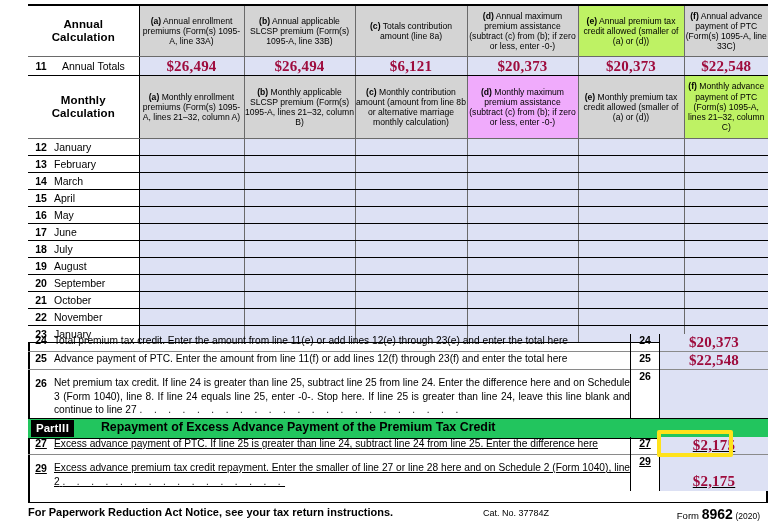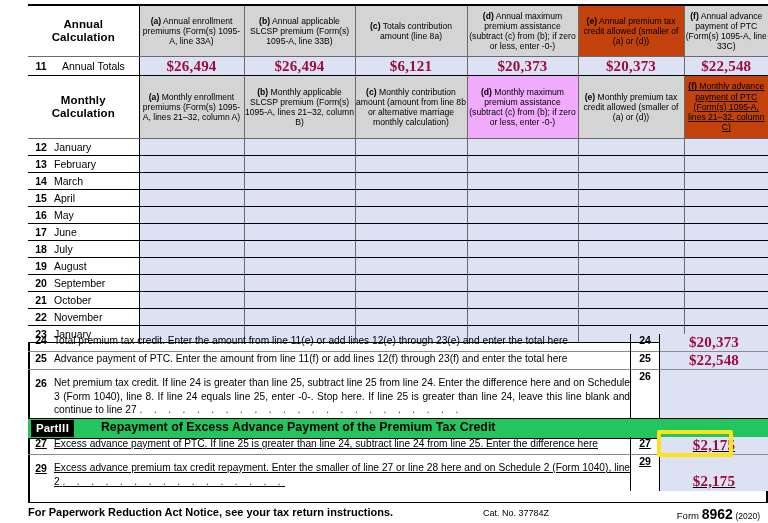--- a/index.html
+++ b/index.html
@@ -154,41 +154,41 @@
         <col style="width:106px">
         <col style="width:84px">
     </colgroup>
     <tbody id="grid-body">
         <tr>
           <td class="lblcell" colspan="2" rowspan="1" style="height:50px"><span>Annual</span><br><span>Calculation</span></td>
           <td class="hdrcell" style="background: rgb(212, 212, 212);"><b>(a)</b> <span>Annual enrollment premiums (Form(s) 1095-A, line 33A)</span></td>
           <td class="hdrcell" style="background: rgb(212, 212, 212);"><b>(b)</b> <span>Annual applicable SLCSP premium (Form(s) 1095-A, line 33B)</span></td>
           <td class="hdrcell" style="background: rgb(212, 212, 212);"><b>(c)</b> <span>Totals contribution amount (line 8a)</span></td>
           <td class="hdrcell" style="background: rgb(212, 212, 212);"><b>(d)</b> <span>Annual maximum premium assistance (subtract (c) from (b); if zero or less, enter -0-)</span></td>
-          <td class="hdrcell" style="background: #c2410c;"><b>(e)</b> <span>Annual premium tax credit allowed (smaller of (a) or (d))</span></td>
+          <td class="hdrcell" style="background: #bef264;"><b>(e)</b> <span>Annual premium tax credit allowed (smaller of (a) or (d))</span></td>
           <td class="hdrcell" style="background: rgb(212, 212, 212);"><b>(f)</b> <span>Annual advance payment of PTC (Form(s) 1095-A, line 33C)</span></td>
         </tr>
         <tr class="rowline">
           <td class="numcol">11</td>
           <td class="monthcol" style="padding-left:8px">Annual Totals</td>
           <td class="entry val" style="height: 18px; background: rgb(221, 225, 244); color: rgb(158, 12, 61);">$26,494</td>
           <td class="entry val" style="height: 18px; background: rgb(221, 225, 244); color: rgb(158, 12, 61);">$26,494</td>
           <td class="entry val" style="height: 18px; background: rgb(221, 225, 244); color: rgb(158, 12, 61);">$6,121</td>
           <td class="entry val" style="height: 18px; background: rgb(221, 225, 244); color: rgb(158, 12, 61);">$20,373</td>
           <td class="entry val" style="height: 18px; background: rgb(221, 225, 244); color: rgb(158, 12, 61);">$20,373</td>
           <td class="entry val" style="height: 18px; background: rgb(221, 225, 244); color: rgb(158, 12, 61);">$22,548</td>
         </tr>
         <tr>
           <td class="lblcell" colspan="2" style="height:62px"><span>Monthly</span><br><span>Calculation</span></td>
           <td class="hdrcell" style="background: rgb(212, 212, 212);"><b>(a)</b> <span>Monthly enrollment premiums (Form(s) 1095-A, lines 21–32, column A)</span></td>
           <td class="hdrcell" style="background: rgb(212, 212, 212);"><b>(b)</b> <span>Monthly applicable SLCSP premium (Form(s) 1095-A, lines 21–32, column B)</span></td>
           <td class="hdrcell" style="background: rgb(212, 212, 212);"><b>(c)</b> <span>Monthly contribution amount (amount from line 8b or alternative marriage monthly calculation)</span></td>
           <td class="hdrcell" style="background: #f0abfc;"><b>(d)</b> <span>Monthly maximum premium assistance (subtract (c) from (b); if zero or less, enter -0-)</span></td>
           <td class="hdrcell" style="background: rgb(212, 212, 212);"><b>(e)</b> <span>Monthly premium tax credit allowed (smaller of (a) or (d))</span></td>
-          <td class="hdrcell" style="background: #c2410c; text-decoration: underline;"><b>(f)</b> <span>Monthly advance payment of PTC (Form(s) 1095-A, lines 21–32, column C)</span></td>
+          <td class="hdrcell" style="background: #bef264;"><b>(f)</b> <span>Monthly advance payment of PTC (Form(s) 1095-A, lines 21–32, column C)</span></td>
         </tr>
         <tr class="rowline">
           <td class="numcol">12</td>
           <td class="monthcol">January</td>
           <td class="entry val" style="height: 16px; background: rgb(221, 225, 244); color: rgb(158, 12, 61);"></td>
           <td class="entry val" style="height: 16px; background: rgb(221, 225, 244); color: rgb(158, 12, 61);"></td>
           <td class="entry val" style="height: 16px; background: rgb(221, 225, 244); color: rgb(158, 12, 61);"></td>
           <td class="entry val" style="height: 16px; background: rgb(221, 225, 244); color: rgb(158, 12, 61);"></td>
           <td class="entry val" style="height: 16px; background: rgb(221, 225, 244); color: rgb(158, 12, 61);"></td>
           <td class="entry val" style="height: 16px; background: rgb(221, 225, 244); color: rgb(158, 12, 61);"></td>

